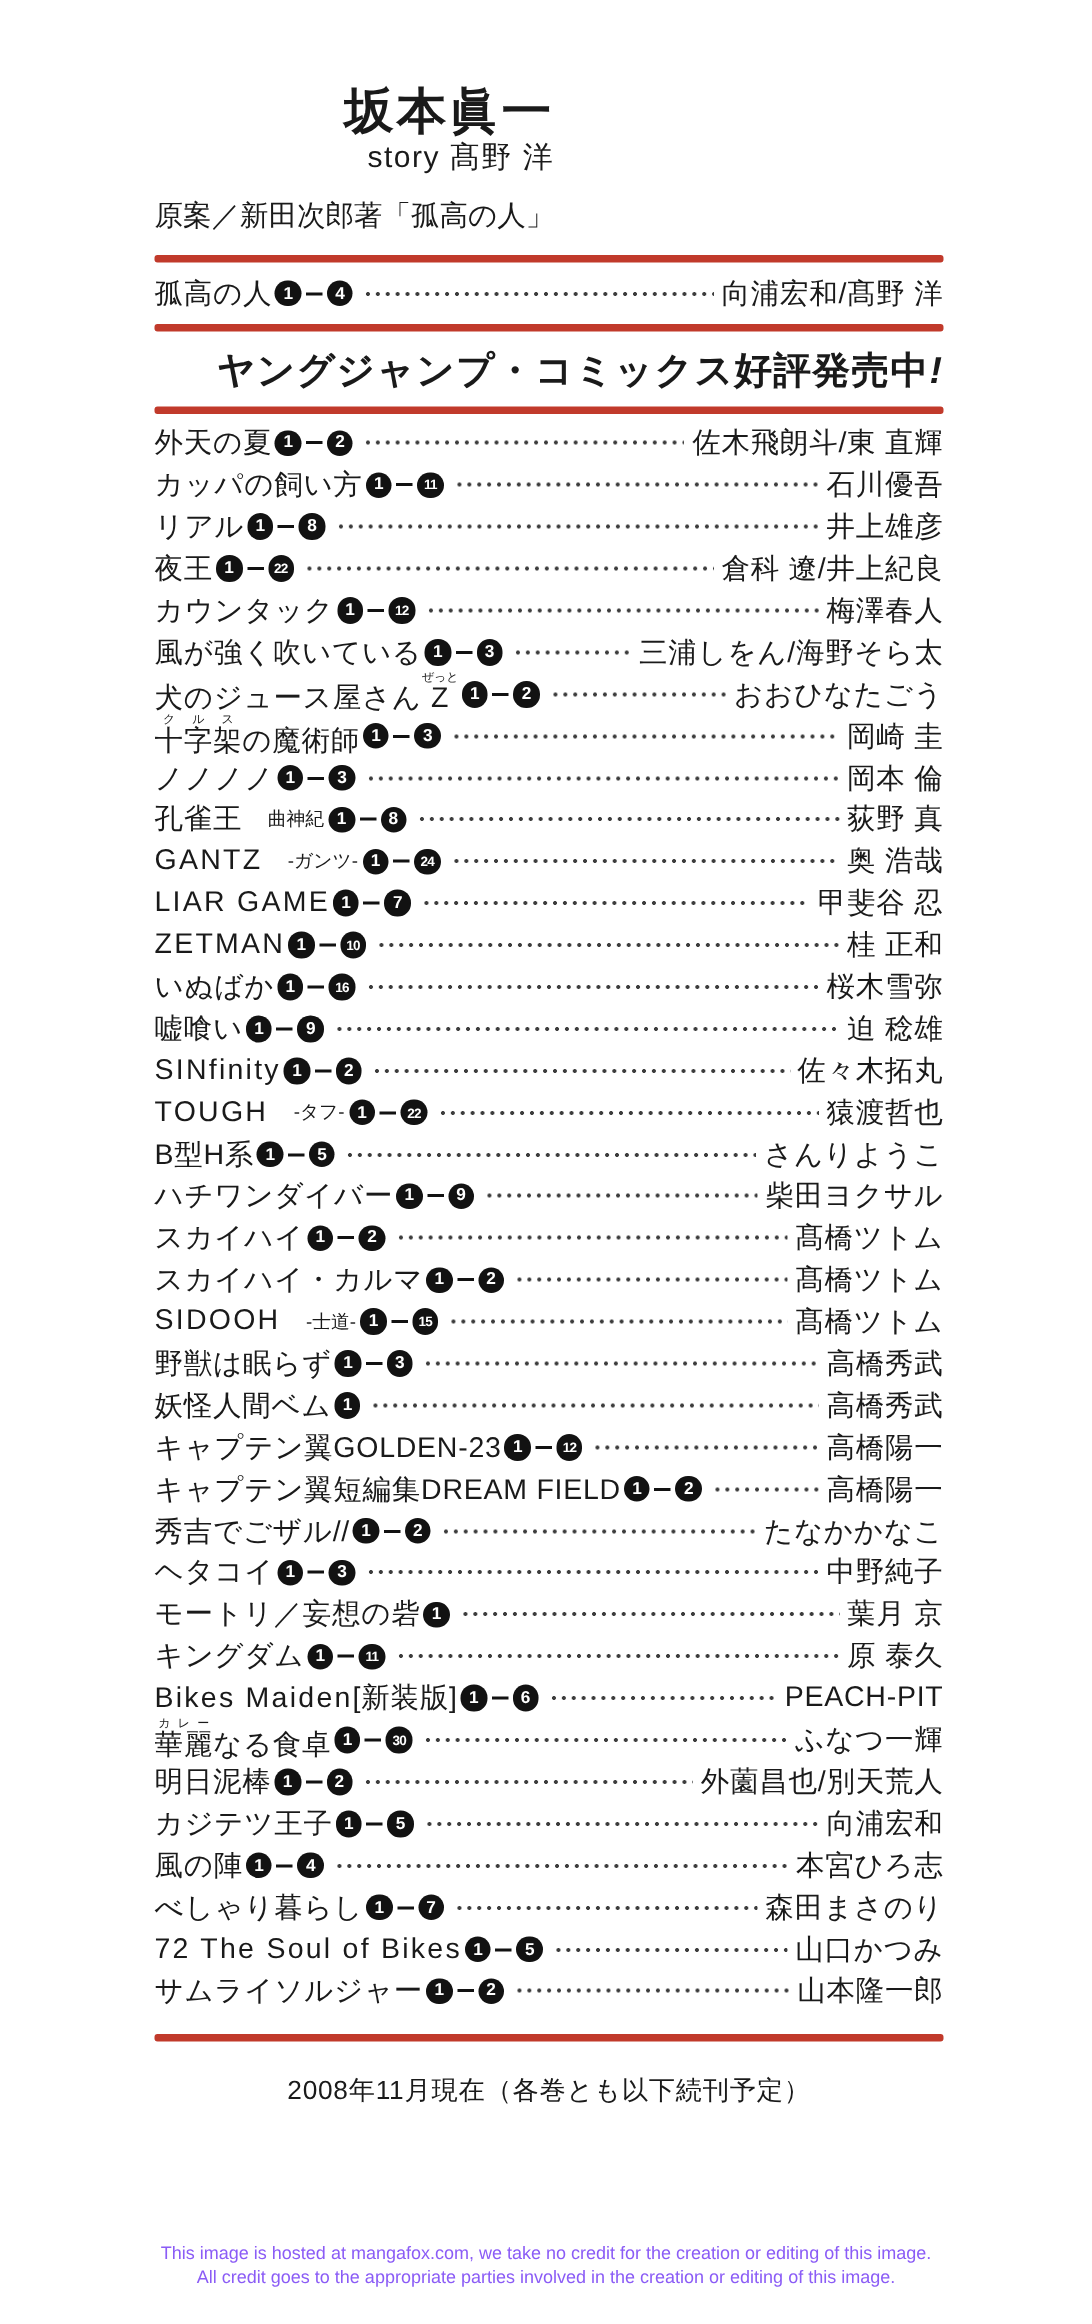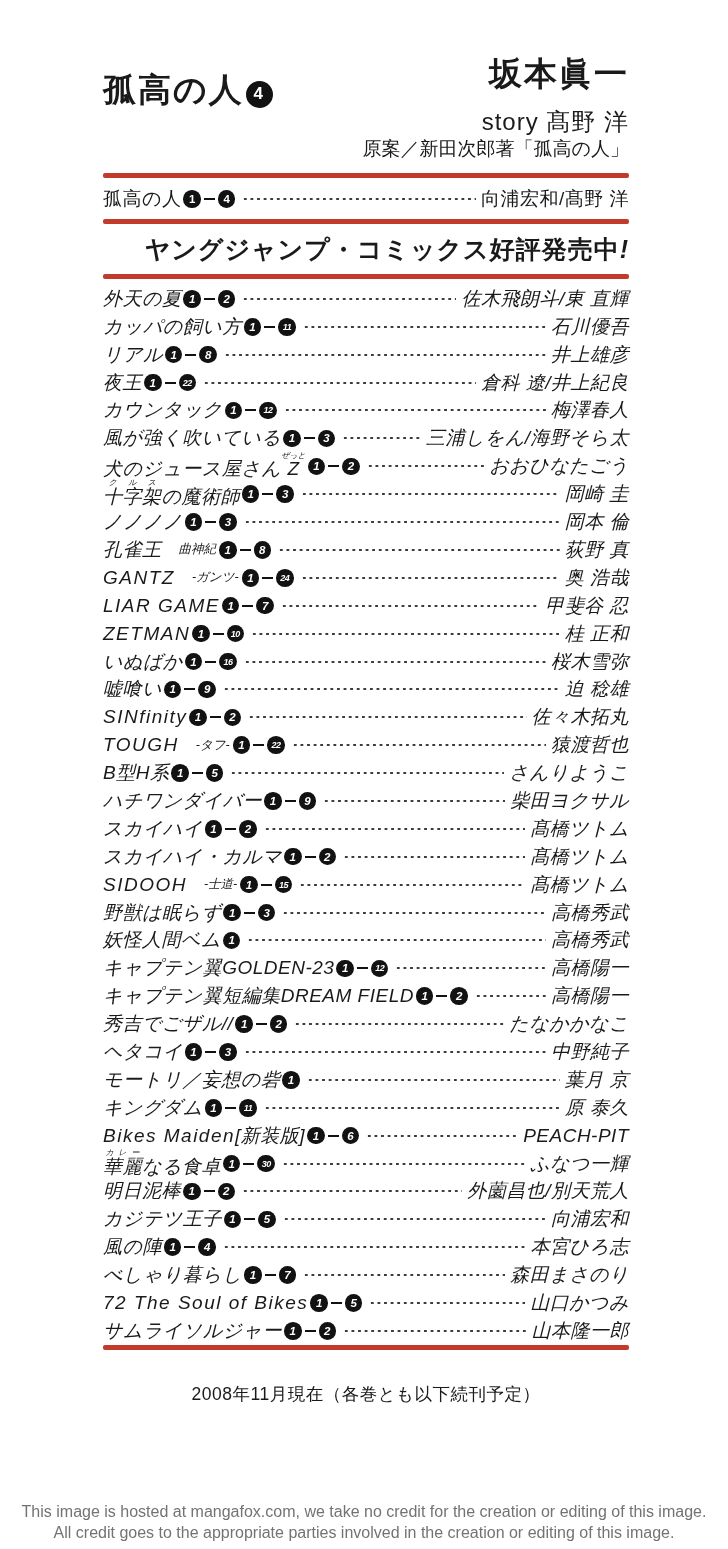--- a/index.html
+++ b/index.html
@@ -12,22 +12,22 @@
     color:#1a1a1a;
     overflow:hidden;
   }
   .content{position:absolute;left:103px;width:526px;top:0;}
 
   
   .header{display:flex;justify-content:space-between;align-items:flex-start;margin-top:56px;}
   .series-title-big{font-size:33px;font-weight:bold;letter-spacing:2px;white-space:nowrap;padding-top:12px;}
   .header-right{text-align:right;line-height:1.12;}
   .artist-big{font-size:33px;font-weight:bold;letter-spacing:2px;}
-  .story-line{font-size:24px;letter-spacing:1px;margin-top:16px;}
-  .original-line{font-size:19px;letter-spacing:0px;margin-top:2px;white-space:nowrap;}
+  .story-line{font-size:20px;letter-spacing:1px;margin-top:1px;}
+  .original-line{font-size:19px;letter-spacing:0px;margin-top:18px;white-space:nowrap;}
 
   
   .rule{height:5px;border-radius:2px;}
 
   
   .list-row{display:flex;align-items:center;height:27.9px;font-size:19px;white-space:nowrap;}
   .row-title{display:inline-flex;align-items:baseline;letter-spacing:0.5px;}
   .seg-latin{letter-spacing:1.5px;}
   .seg-small{font-size:12.5px;letter-spacing:0;align-self:center;padding:0 1px;margin-left:16px;}
   ruby rt{font-size:8px;line-height:0;letter-spacing:0;}
@@ -44,38 +44,35 @@
     flex:1;min-width:18px;height:8px;margin:0 5px;align-self:center;
     background-image:radial-gradient(circle,#3c3c3c 1.15px,transparent 1.5px);
     background-size:6.6px 8px;background-position:0 center;background-repeat:repeat-x;
   }
   .row-author{letter-spacing:0.5px;}
 
   
   .current-row-wrap{padding:7px 0 6px 0;}
   .banner{text-align:right;font-size:25px;font-weight:bold;letter-spacing:1px;padding:9px 0 8px 0;}
   .banner .bang{font-style:italic;}
-  .list-wrap{padding:6px 0 0 0;font-style:italic;}
-  .footer-note{text-align:center;font-size:17.5px;letter-spacing:0.5px;margin-top:32px;}
+  .list-wrap{padding:6px 0 15px 0;}
+  .footer-note{text-align:center;font-size:17.5px;letter-spacing:0.5px;margin-top:20px;}
 
   .disclaimer{
-    position:absolute;left:0;bottom:6px;width:100%;
-    text-align:center;font-size:16px;line-height:1.32;color:#737373;
+    position:absolute;left:0;bottom:22px;width:100%;
+    text-align:center;font-size:12px;line-height:1.32;color:#8b5cf6;
   }
 </style>
 </head>
 <body>
 
 <div class="page">
   <div class="content">
 
     <div class="header">
-      <div class="series-title-big">
-        <span>孤高の人</span><span class="vol-badge" style="width:27px;height:27px;font-size:17px;vertical-align:2px;">4</span>
-      </div>
       <div class="header-right">
         <div class="artist-big">坂本眞一</div>
         <div class="story-line">story 髙野 洋</div>
         <div class="original-line">原案／新田次郎著「孤高の人」</div>
       </div>
     </div>
 
     <div class="rule" style="margin-top: 14px; background: rgb(193, 58, 43);"></div>
 
     <div class="current-row-wrap">

